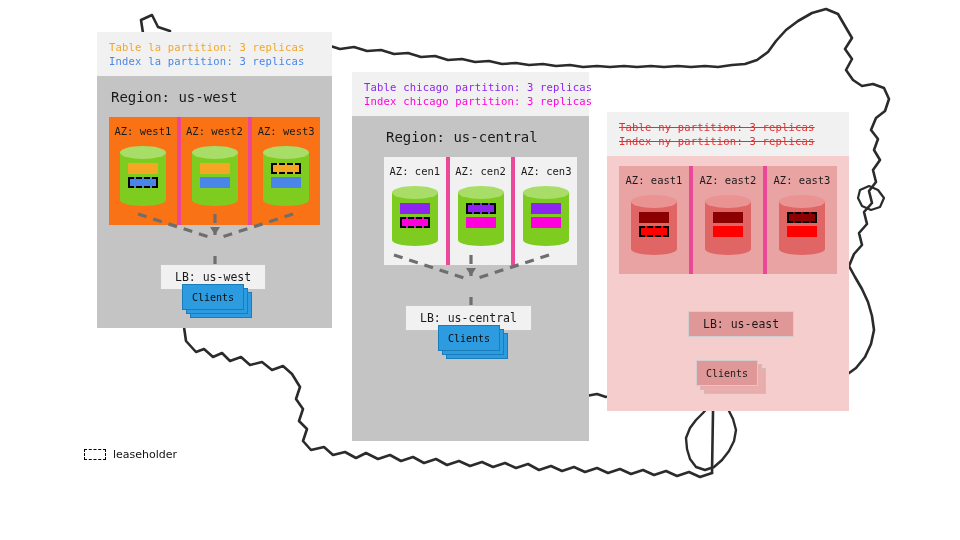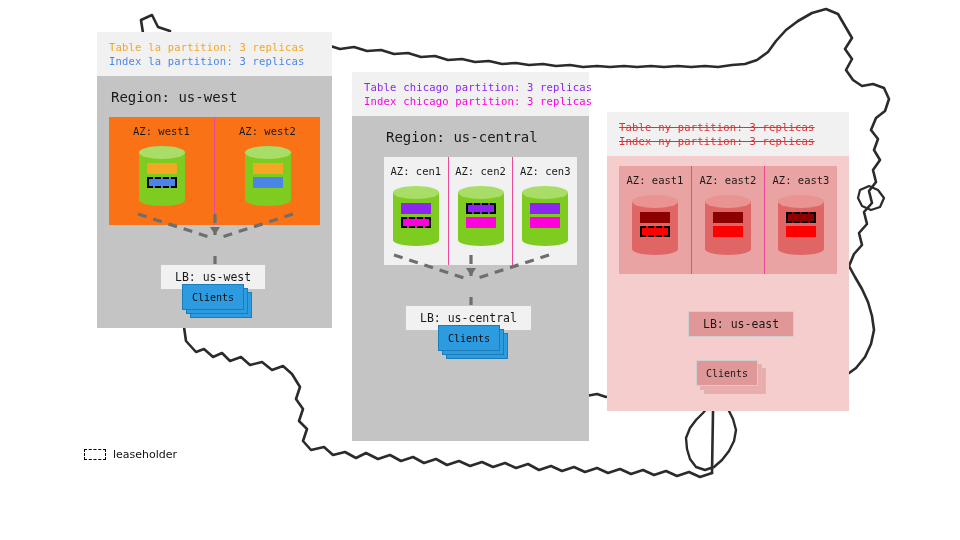--- a/index.html
+++ b/index.html
@@ -25,21 +25,21 @@
   .panel-body{box-sizing:border-box;padding:10px 12px 14px 12px;}
   .region-title{font-size:14px;color:#1a1a1a;margin:3px 0 12px 2px;white-space:nowrap;}
 
   .az-row{display:flex;box-sizing:border-box;}
   .az{
     box-sizing:border-box;
     flex:1 1 0;
     text-align:center;
     padding:8px 0 12px 0;
   }
-  .az + .az{border-left:1px solid #ec4899;}
+  .az + .az{border-left:4px solid #ec4899;}
   .az-label{font-size:10.5px;color:#1a1a1a;margin-bottom:9px;white-space:nowrap;}
 
   
   .cyl{position:relative;width:46px;height:60px;margin:0 auto;}
   .cyl .body{
     position:absolute;left:0;top:6px;width:46px;height:48px;
   }
   .cyl .cap{
     position:absolute;left:0;top:0;width:46px;height:13px;border-radius:50%;
   }
@@ -147,20 +147,32 @@
           <div class="cyl">
             <div class="bottomcap" style="background:#7ecc20;"></div>
             <div class="body" style="background:#7ecc20;"></div>
             <div class="cap" style="background:#a8dd68;"></div>
             <div class="bars">
               <div class="bar" style="background:#f5a623;"></div>
               <div class="bar" style="background:#4a86e8;"></div>
             </div>
           </div>
         </div>
+        <div class="az">
+          <div class="az-label">AZ: west3</div>
+          <div class="cyl">
+            <div class="bottomcap" style="background:#7ecc20;"></div>
+            <div class="body" style="background:#7ecc20;"></div>
+            <div class="cap" style="background:#a8dd68;"></div>
+            <div class="bars">
+              <div class="bar lease" style="background:#f5a623;"></div>
+              <div class="bar" style="background:#4a86e8;"></div>
+            </div>
+          </div>
+        </div>
       </div>
     </div>
 
     <svg class="conn" width="235" height="296">
       <g stroke="#6e6e6e" stroke-width="3.2" fill="none" stroke-dasharray="9 7" stroke-linecap="butt">
         <line x1="41" y1="182" x2="112" y2="205"></line>
         <line x1="196" y1="182" x2="125" y2="205"></line>
         <line x1="118" y1="182" x2="118" y2="203"></line>
       </g>
       <path d="M118,203 L113,195 L123,195 Z" fill="#6e6e6e"></path>

